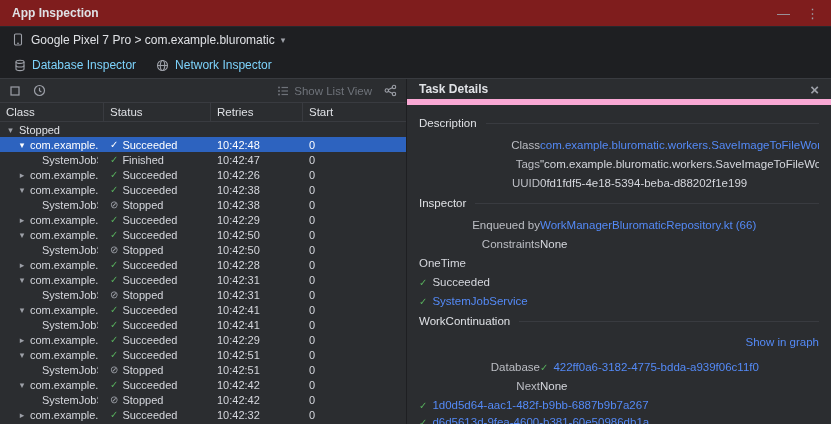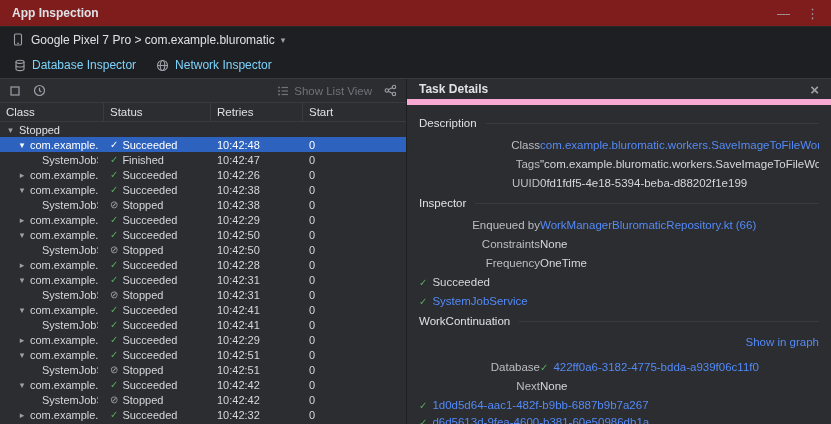--- a/index.html
+++ b/index.html
@@ -423,21 +423,20 @@
           <span class="dlabel">Enqueued by</span>
           <span class="dvalue">
               <span class="link">WorkManagerBluromaticRepository.kt (66)</span>
             </span>
         </div>
         <div class="drow">
           <span class="dlabel">Constraints</span>
           <span class="dvalue">None</span>
         </div>
         <div class="drow">
-          <span class="dlabel">Frequency</span>
           <span class="dvalue">OneTime</span>
         </div>
         <div class="drow">
           <span class="dvalue">
             <span class="ok-ic">✓</span>
             <span>Succeeded</span>
           </span>
         </div>
         <div class="drow">
           <span class="dvalue">

